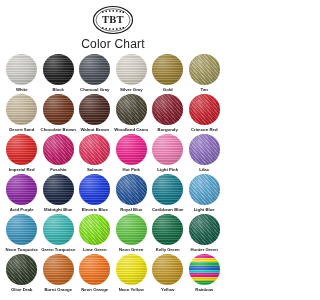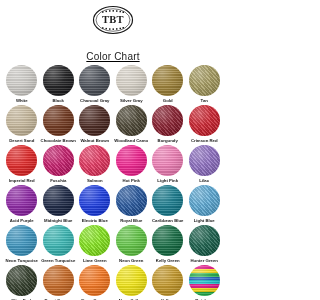--- a/index.html
+++ b/index.html
@@ -21,37 +21,36 @@
     position: relative;
     box-sizing: border-box;
   }
 
   
   .header {
     padding-top: 5px;
     display: flex;
     flex-direction: column;
     align-items: center;
-    text-decoration: underline;
   }
   .logo {
     width: 42px;
     height: 30px;
     position: relative;
     display: flex;
     align-items: center;
     justify-content: center;
   }
   .logo svg { display:block; }
 
   .chart-title {
-    font-size: 10px;
+    font-size: 12px;
     color: #232323;
     letter-spacing: 0.2px;
-    margin-top: 16px;
+    margin-top: 2px;
     font-family: "Liberation Sans", sans-serif;
   }
 
   
   .grid {
     margin-top: 3px;
     padding: 0 4px;
     display: grid;
     grid-template-columns: repeat(6, 1fr);
     grid-auto-rows: 40px;

